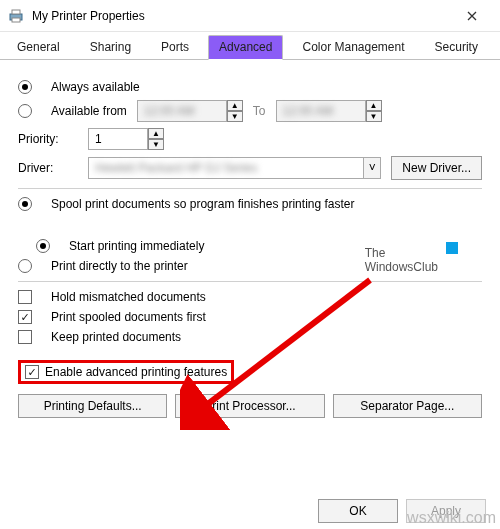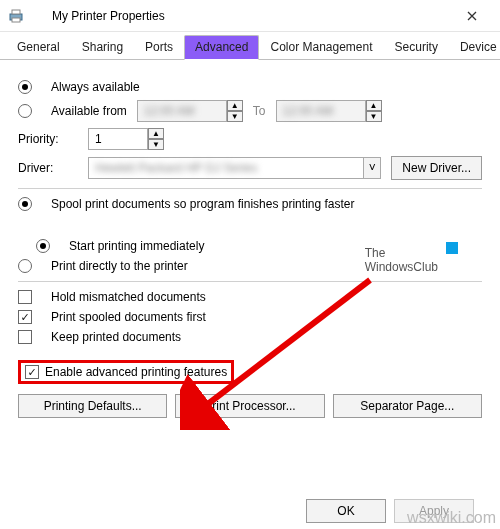--- a/index.html
+++ b/index.html
@@ -13,34 +13,33 @@
     height: 529px;
     overflow: hidden;
     position: relative;
   }
   .titlebar {
     height: 32px;
     display: flex;
     align-items: center;
     padding: 0 8px;
     border-bottom: 1px solid #e5e5e5;
-    gap: 20px;
   }
   .titlebar .icon { width: 16px; height: 16px; margin-right: 8px; }
   .titlebar .title { flex: 1; font-size: 12px; }
   .titlebar .close {
     width: 40px; height: 32px; display:flex; align-items:center; justify-content:center; font-size:14px;
   }
   .tabstrip {
     display: flex;
     align-items: flex-end;
     padding: 4px 6px 0 6px;
     border-bottom: 1px solid #bfbfbf;
     height: 28px;
-    gap: 0;
+    gap: 8px;
   }
   .tab {
     padding: 4px 10px 5px 10px;
     font-size: 12px;
     color: #222;
     border: 1px solid transparent;
     margin-bottom: -1px;
     white-space: nowrap;
   }
   .tab.active {
@@ -73,21 +72,21 @@
   .combo .field{ flex:1; border-right:none;}
   .combo .arrow{ width:18px; height:22px; border:1px solid #aaa; display:flex; align-items:center; justify-content:center; background:#f3f3f3;}
   .btn {
     height:24px; padding:5px 10px; border:1px solid #999; background:#f3f3f3; display:flex; align-items:center; justify-content:center; font-size:12px;
   }
   .divider{ height:1px; background:#d0d0d0; margin:8px 0;}
   .indent{ padding-left:18px;margin-top:28px;}
   .highlight{ border:3px solid #e60000; padding:2px 4px; display:inline-flex;}
   .btnrow{ display:flex; gap:8px; margin-top:10px;}
   .btnrow .btn{ flex:1;}
-  .footer{ position:absolute; bottom:6px; right:26px; display:flex; gap:8px;justify-content:center;}
+  .footer{ position:absolute; bottom:6px; right:14px; display:flex; gap:8px;justify-content:center;}
   .footer .btn{ width:80px; height:24px;}
   .footer .btn.disabled{ color:#9a9a9a; border-color:#c8c8c8;}
   .watermark{ position:absolute; right:62px; top:246px; font-size:12px; color:#555; line-height:1.2;}
   .watermark .sq{ position:absolute; right:-20px; top:-4px; width:12px; height:12px; background:#0aa0e6; border:1px solid #0aa0e6;}
   .arrow-annot{ position:absolute; pointer-events:none; }
   .landmark{ position:absolute; right:4px; bottom:2px; font-size:16px; color:#bbb;}
   label{ white-space:nowrap;}
 </style>
 </head>
 <body>

